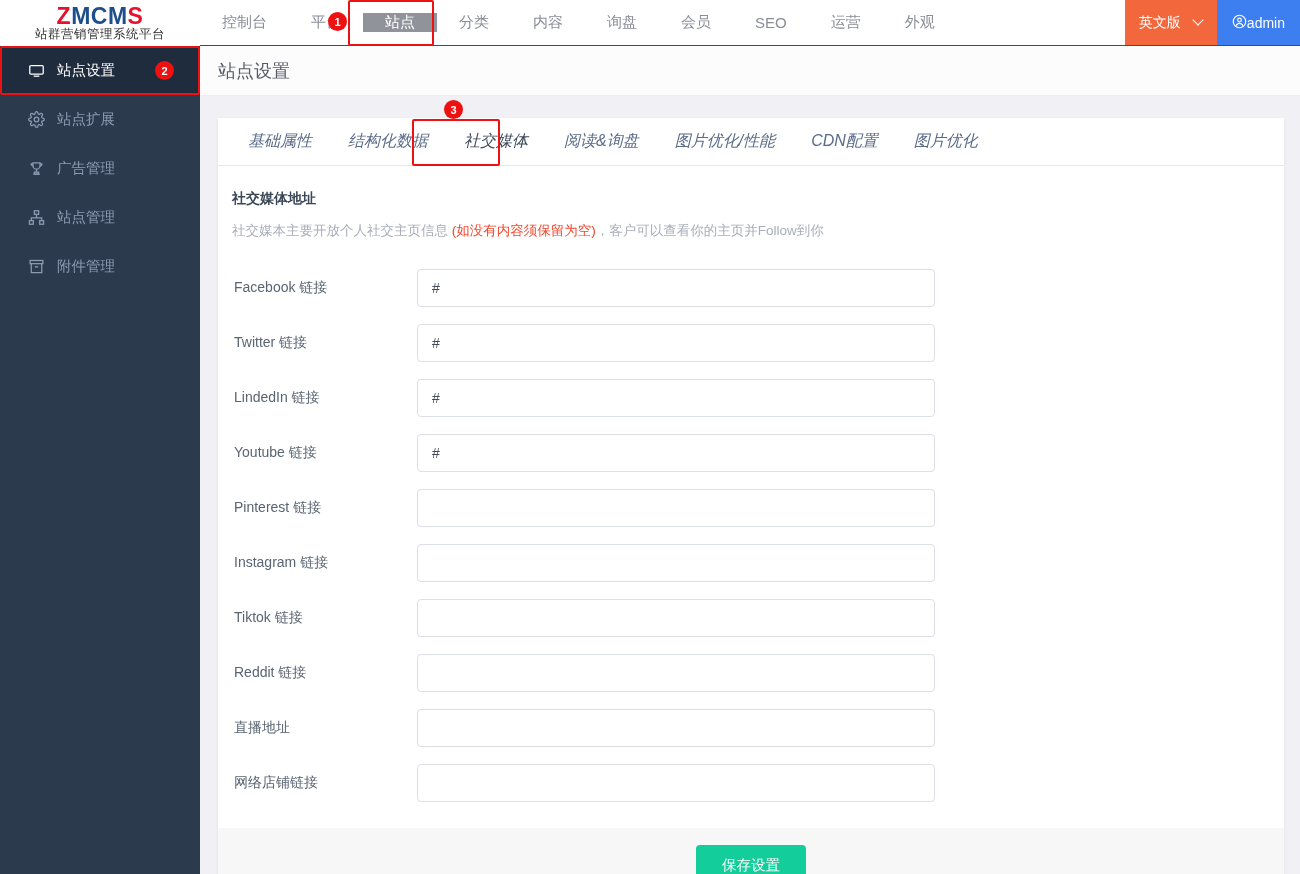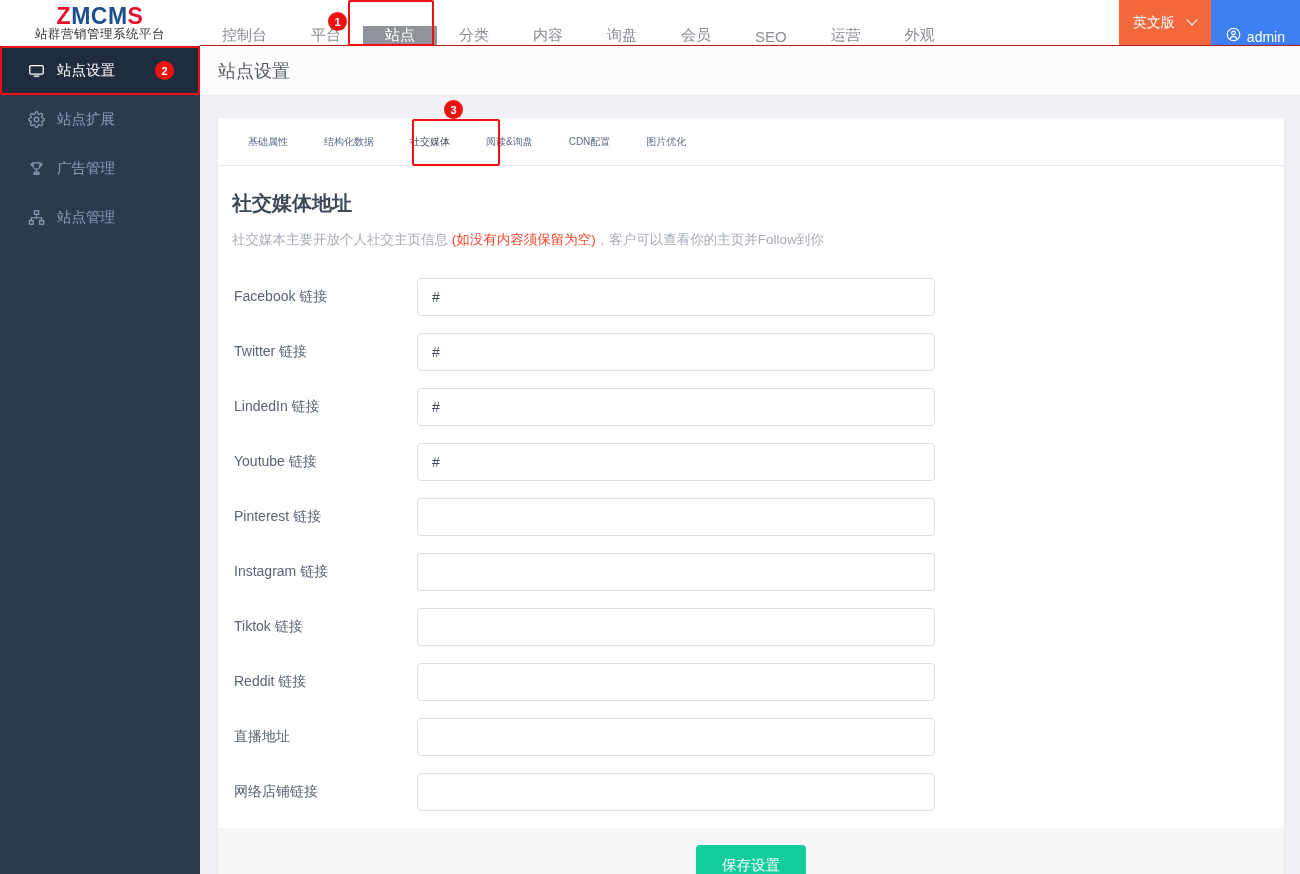--- a/index.html
+++ b/index.html
@@ -25,39 +25,39 @@
   .logo-word {
     font-size: 23px; font-weight: bold; letter-spacing: 0.5px;
     line-height: 22px; font-family: "Liberation Sans", sans-serif;
   }
   .logo-word .r { color: #e8112d; }
   .logo-word .b { color: #1d4f8c; }
   .logo-sub {
     font-size: 12.5px; color: #333; line-height: 15px;
     letter-spacing: 0.5px; font-weight: 500;
   }
-  .nav-items { display: flex; align-items: flex-end; flex: 1; position: relative; }
+  .nav-items { display: flex; align-items: center; flex: 1; position: relative; }
   .nav-item {
     position: relative; display: flex; align-items: center; justify-content: center;
     font-size: 15px; color: #8a8d96; padding: 0 22px; cursor: pointer;
     white-space: nowrap;
   }
   .nav-item.active { background: #909399; color: #ffffff; }
   .nav-annot {
     position: absolute; border: 2px solid #ee1111; border-radius: 2px;
     pointer-events: none; z-index: 30;
   }
   .right-actions { display: flex; align-items: stretch; flex: none; }
   .lang-btn {
     background: #f2673c; color: #ffffff; font-size: 14px;
     display: flex; align-items: center; gap: 13px; padding: 0 14px; cursor: pointer;
   }
   .admin-btn {
     background: #3d7ef0; color: #ffffff; font-size: 14px;
-    display: flex; align-items: flex-end; gap: 6px; padding: 0 15px; cursor: pointer;
+    display: flex; align-items: center; padding: 0 15px; cursor: pointer;
   }
   .chev { display: inline-block; width: 9px; height: 9px; position: relative; top: -2px; }
   .chev:after {
     content: ""; position: absolute; left: 0; top: 0;
     width: 7px; height: 7px; border-right: 1.6px solid #fff;
     border-bottom: 1.6px solid #fff; transform: rotate(45deg);
   }
 
   
   .sidebar {
@@ -95,27 +95,27 @@
 
   .card {
     position: absolute; left: 18px; top: 72px; width: 1066px; height: 784px;
     background: #ffffff; box-shadow: 0 1px 3px rgba(0,0,0,0.07);
   }
   .tabbar {
     height: 48px; border-bottom: 1px solid #e6e6eb;
     display: flex; align-items: stretch; padding-left: 12px; position: relative;
   }
   .tab {
-    display: flex; align-items: center; padding: 0 18px; font-size: 10px;
-    color: #5a6b87; cursor: pointer; white-space: nowrap;
+    display: flex; align-items: center; padding: 0 18px; font-size: 16px;
+    color: #5a6b87; cursor: pointer; white-space: nowrap; font-style: italic;
   }
   .tab.active { color: #3c4858; }
 
   .body-pad { padding: 24px 0 0 14px; }
-  .sec-title { font-size: 20px; font-weight: bold; color: #3c4858; margin-bottom: 14px; }
+  .sec-title { font-size: 14px; font-weight: bold; color: #3c4858; margin-bottom: 14px; }
   .sec-desc { font-size: 13.5px; color: #a8adb8; margin-bottom: 20px; }
   .sec-desc .red { color: #f4462c; }
 
   .form-row { display: flex; align-items: center; height: 55px; }
   .form-label {
     width: 185px; font-size: 14px; color: #5a6472; flex: none; padding-left: 2px;
   }
   .form-input {
     width: 518px; height: 38px; border: 1px solid #dcdfe6; border-radius: 4px;
     font-size: 14px; color: #444b58; padding: 0 14px;
@@ -237,20 +237,30 @@
       <svg width="17" height="17" viewBox="0 0 24 24" fill="none" stroke="#8c9bb0" stroke-width="1.8">
         <rect x="9" y="2.5" width="6" height="5"></rect>
         <rect x="2" y="16.5" width="5.5" height="5"></rect>
         <rect x="16.5" y="16.5" width="5.5" height="5"></rect>
         <path d="M12 7.5v5M4.7 16.5v-4h14.6v4"></path>
       </svg>
     </span>
     <span>站点管理</span>
   </div>
 
+  <div class="side-item">
+    <span class="side-ico">
+      <svg width="17" height="17" viewBox="0 0 24 24" fill="none" stroke="#8c9bb0" stroke-width="1.8">
+        <rect x="3" y="3.5" width="18" height="4.5"></rect>
+        <path d="M4.6 8v12.5h14.8V8"></path>
+        <path d="M9.5 12.5h5"></path>
+      </svg>
+    </span>
+    <span>附件管理</span>
+  </div>
 </div>
 
 <div class="nav-annot" style="left:0px; top:46px; width:200px; height:49px;"></div>
 <div class="badge" style="left:155px; top:61px;">2</div>
 
 <div class="main">
 
   <div class="page-head">
     <div class="page-title">站点设置</div>
   </div>
@@ -262,20 +272,23 @@
           <span>基础属性</span>
         </div>
       <div class="tab">
           <span>结构化数据</span>
         </div>
       <div class="tab active">
           <span>社交媒体</span>
         </div>
       <div class="tab">
           <span>阅读&amp;询盘</span>
+        </div>
+      <div class="tab">
+          <span>图片优化/性能</span>
         </div>
       <div class="tab">
           <span>CDN配置</span>
         </div>
       <div class="tab">
           <span>图片优化</span>
         </div>
     </div>
 
     <div class="body-pad">

